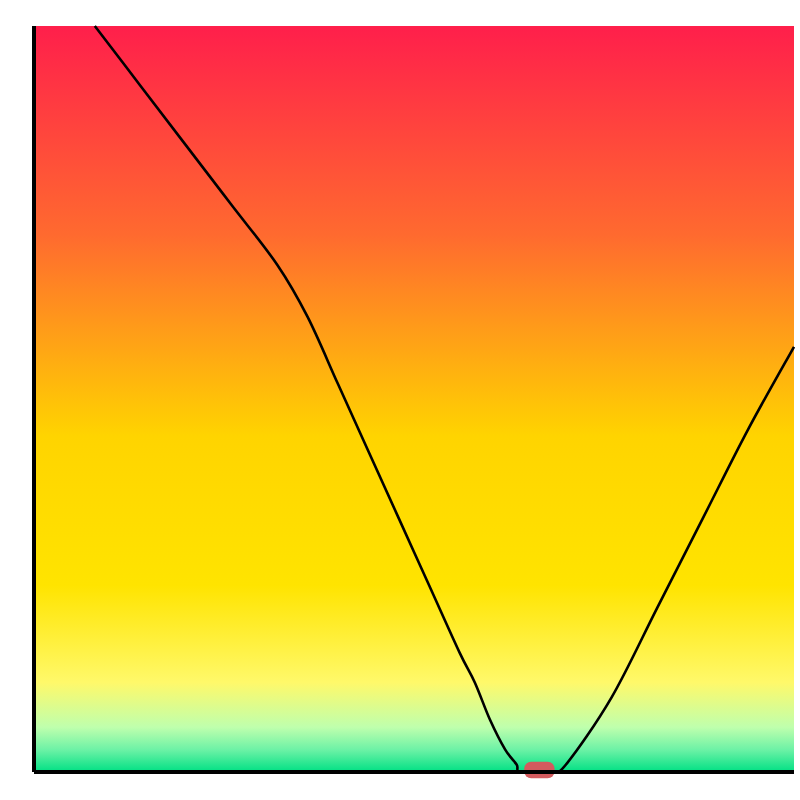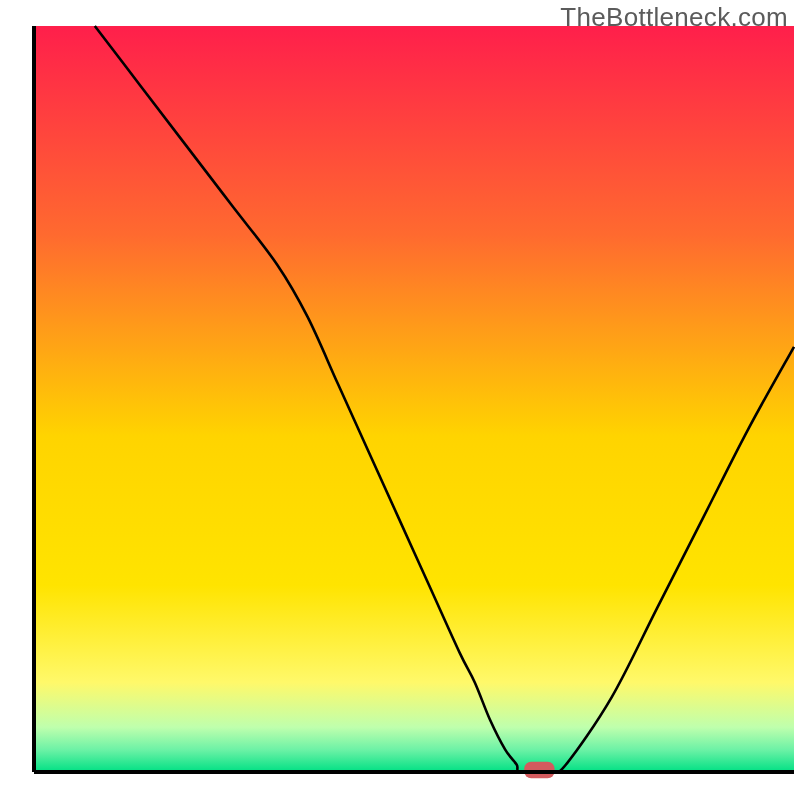--- a/index.html
+++ b/index.html
@@ -28,21 +28,20 @@
     user-select: none;
   }
   svg.chart {
     display: block;
   }
 </style>
 </head>
 <body>
 
 <div class="chart-wrap">
-  <div class="watermark">TheBottleneck.com</div>
   <svg class="chart" width="800" height="800" viewBox="0 0 800 800">
     <defs>
       <linearGradient id="bg-grad" x1="0" y1="0" x2="0" y2="1">
         <stop id="g0" offset="0%" stop-color="#ff1f4b"></stop>
         <stop id="g1" offset="28%" stop-color="#ff6a2f"></stop>
         <stop id="g2" offset="55%" stop-color="#ffd400"></stop>
         <stop id="g3" offset="75%" stop-color="#ffe400"></stop>
         <stop id="g4" offset="88%" stop-color="#fff96a"></stop>
         <stop id="g5" offset="94%" stop-color="#bfffad"></stop>
         <stop id="g6" offset="97%" stop-color="#6df2a6"></stop>

